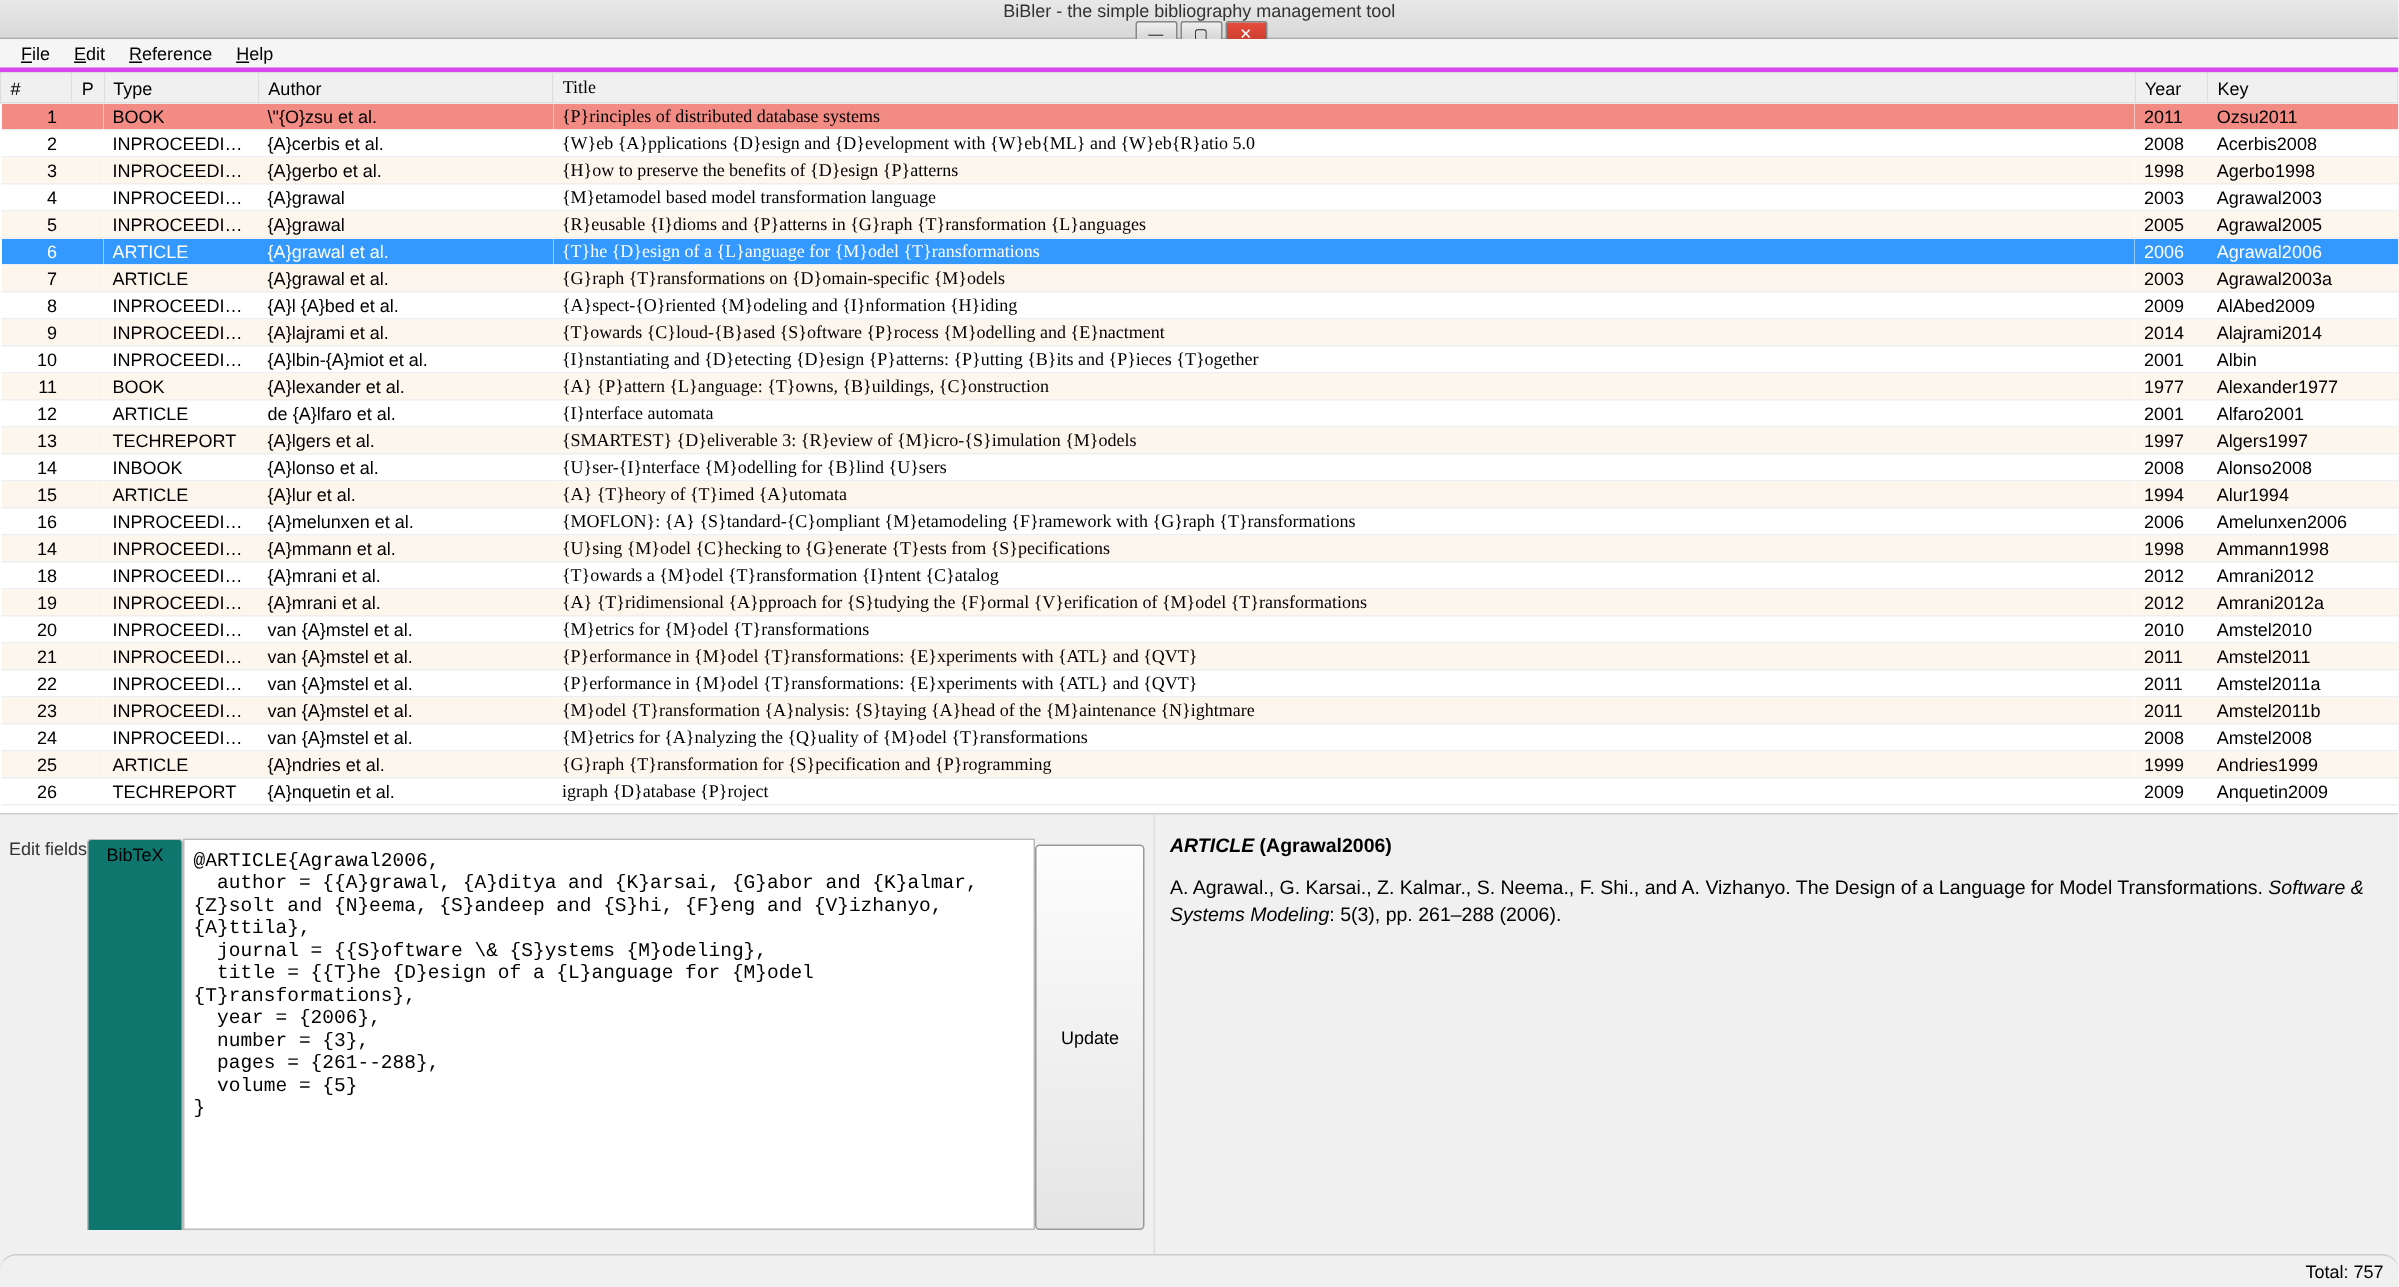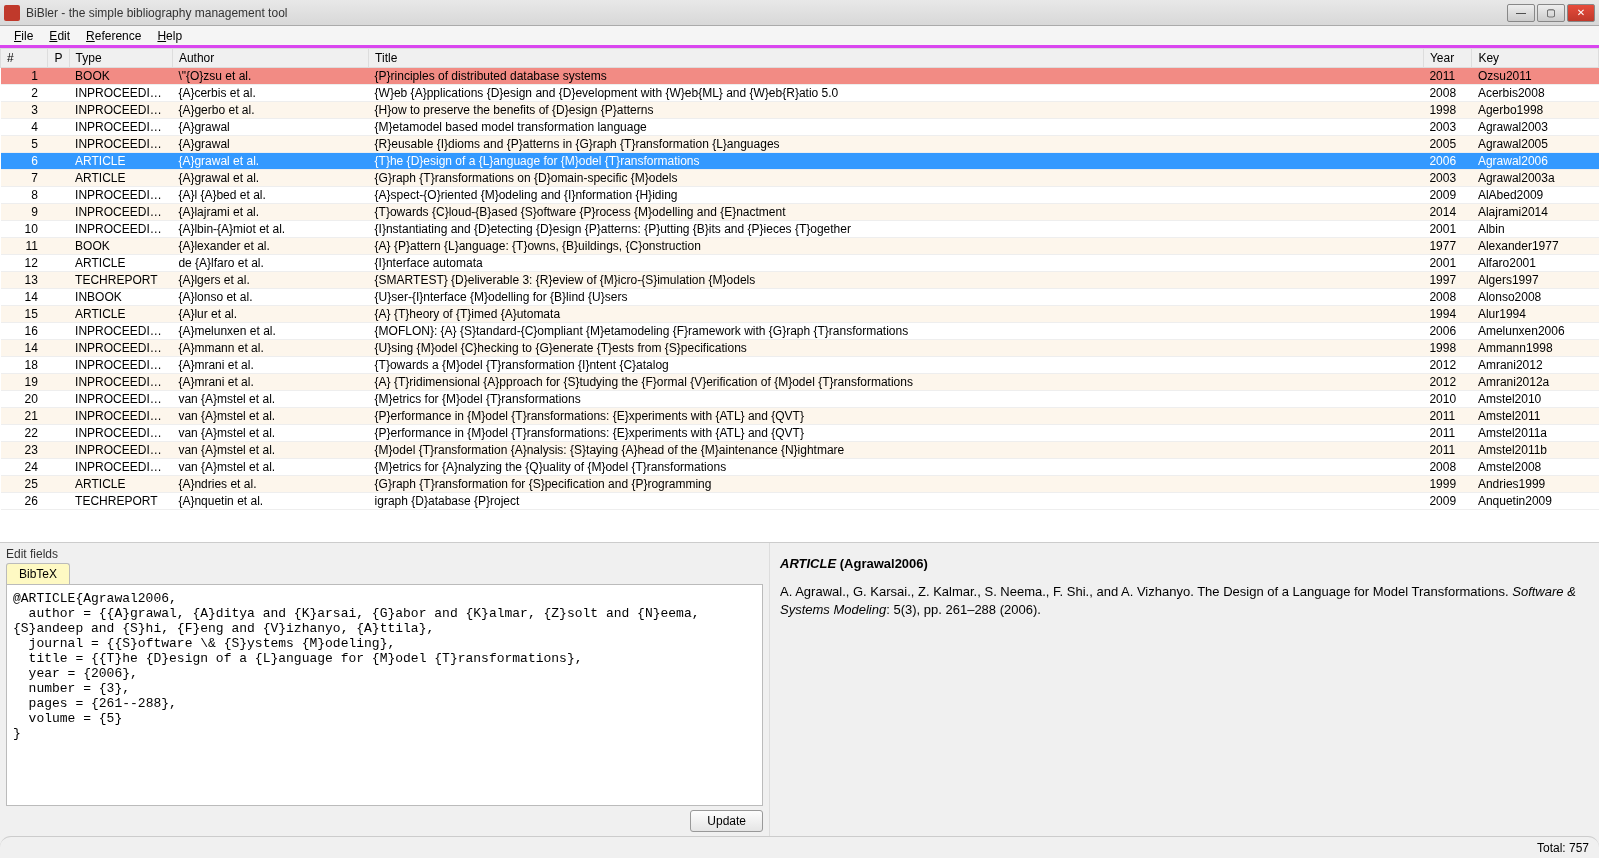--- a/index.html
+++ b/index.html
@@ -15,20 +15,21 @@
 }
 
 
 .titlebar {
   height: 26px;
   background: linear-gradient(to bottom, #e8e8e8, #d8d8d8);
   border-bottom: 1px solid #aaa;
   display: flex;
   align-items: center;
   padding: 0 4px;
+  flex-direction: column;
 }
 .titlebar .app-icon {
   width: 16px; height: 16px;
   background: #c0392b;
   border-radius: 2px;
   margin-right: 6px;
 }
 .titlebar .title { flex: 1; color: #333; }
 .window-controls { display: flex; }
 .window-controls .btn {
@@ -94,46 +95,46 @@
   font-size: 12px;
 }
 table.refs tr.alt td { background: #fdf6ec; }
 table.refs tr.invalid td { background: #f28b84; }
 table.refs tr.selected td { background: #3399ff; color: #fff; }
 
 .col-num { width: 45px; text-align: right; padding-right: 10px !important;}
 .col-p { width: 20px; }
 .col-type { width: 98px; }
 .col-author { width: 186px; }
-.col-title { width: 1000px; }
+.col-title { width: 1000px; font-family: Liberation Serif, serif; }
 .col-year { width: 46px; }
 .col-key { width: 120px; }
 
 
 .bottom {
   flex: 1;
   display: flex;
   overflow: hidden;
 }
 .editpane {
   width: 770px;
   display: flex;
-  flex-direction: column;
-  padding: 4px 6px;
+  flex-direction: row;
+  padding: 16px 6px;
   border-right: 1px solid #ddd;
 }
 .previewpane {
   flex: 1;
   padding: 4px 10px;
 }
 .pane-label { font-size: 12px; margin-bottom: 2px; color: #333; }
 .tabs { display: flex; }
 .tab {
   padding: 3px 12px;
-  background: #fef9c3;
+  background: #0f766e;
   border: 1px solid #bbb;
   border-bottom: none;
   border-radius: 3px 3px 0 0;
   font-size: 12px;
 }
 textarea.bibtex {
   flex: 1;
   width: 100%;
   border: 1px solid #bbb;
   padding: 6px;

